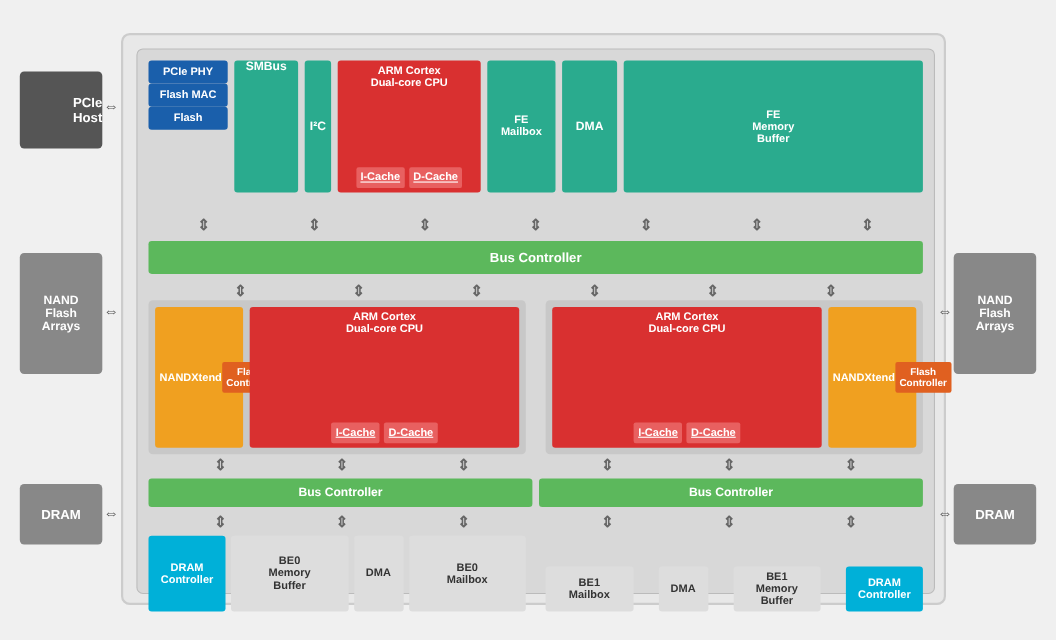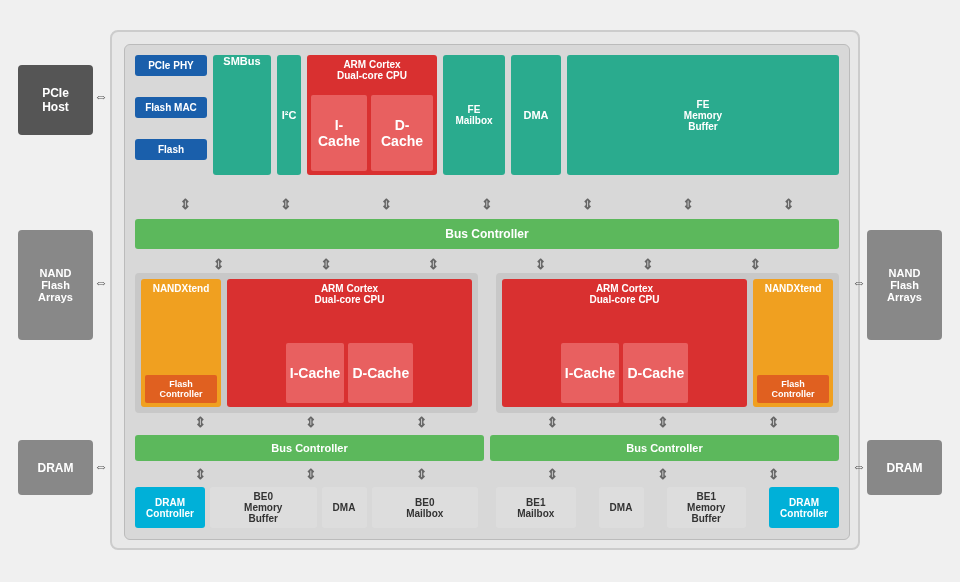--- a/index.html
+++ b/index.html
@@ -41,21 +41,21 @@
     .pcie-host {
       position: absolute;
       left: 8px;
       top: 55px;
       width: 75px;
       height: 70px;
       background: #555;
       color: white;
       display: flex;
       align-items: center;
-      justify-content: center;
+      justify-content: flex-end;
       text-align: center;
       font-weight: bold;
       font-size: 12px;
       border-radius: 4px;
     }
 
     
     .nand-left {
       position: absolute;
       left: 8px;
@@ -143,21 +143,21 @@
       align-items: flex-start;
       padding: 10px 10px 0 10px;
       gap: 6px;
       height: 150px;
     }
 
     
     .pcie-stack {
       display: flex;
       flex-direction: column;
-      gap: 21px;
+      gap: 0;
       width: 72px;
       flex-shrink: 0;
     }
 
     .pcie-phy {
       background: #1a5fab;
       color: white;
       text-align: center;
       padding: 5px 2px;
       border-radius: 3px;
@@ -240,25 +240,26 @@
 
     .cache-row {
       display: flex;
       gap: 4px;
       margin-top: auto;
     }
 
     .cache-box {
       background: #e86060;
       color: white;
-      padding: 22px 4px;
+      padding: 4px 4px;
       border-radius: 2px;
-      font-size: 14px;
-      font-weight: bold;
-      text-align: center;
+      font-size: 10px;
+      font-weight: bold;
+      text-align: center;
+      text-decoration: underline;
     }
 
     
     .fe-mailbox {
       background: #2aab8e;
       color: white;
       width: 62px;
       flex-shrink: 0;
       height: 120px;
       border-radius: 3px;
@@ -343,21 +344,20 @@
     }
 
     
     .nandxtend {
       background: #f0a020;
       color: white;
       width: 80px;
       flex-shrink: 0;
       border-radius: 3px;
       display: flex;
-      flex-direction: column;
       align-items: center;
       justify-content: space-between;
       padding: 4px;
     }
 
     .nandxtend .nt-label {
       font-weight: bold;
       font-size: 10px;
       color: white;
       text-align: center;
@@ -421,20 +421,21 @@
     .be-bottom-left {
       flex: 1;
       display: flex;
       gap: 5px;
     }
 
     .be-bottom-right {
       flex: 1;
       display: flex;
       gap: 23px;
+      margin-top: 28px;
     }
 
     .dram-ctrl {
       background: #00b0d8;
       color: white;
       width: 70px;
       flex-shrink: 0;
       border-radius: 3px;
       display: flex;
       align-items: center;

